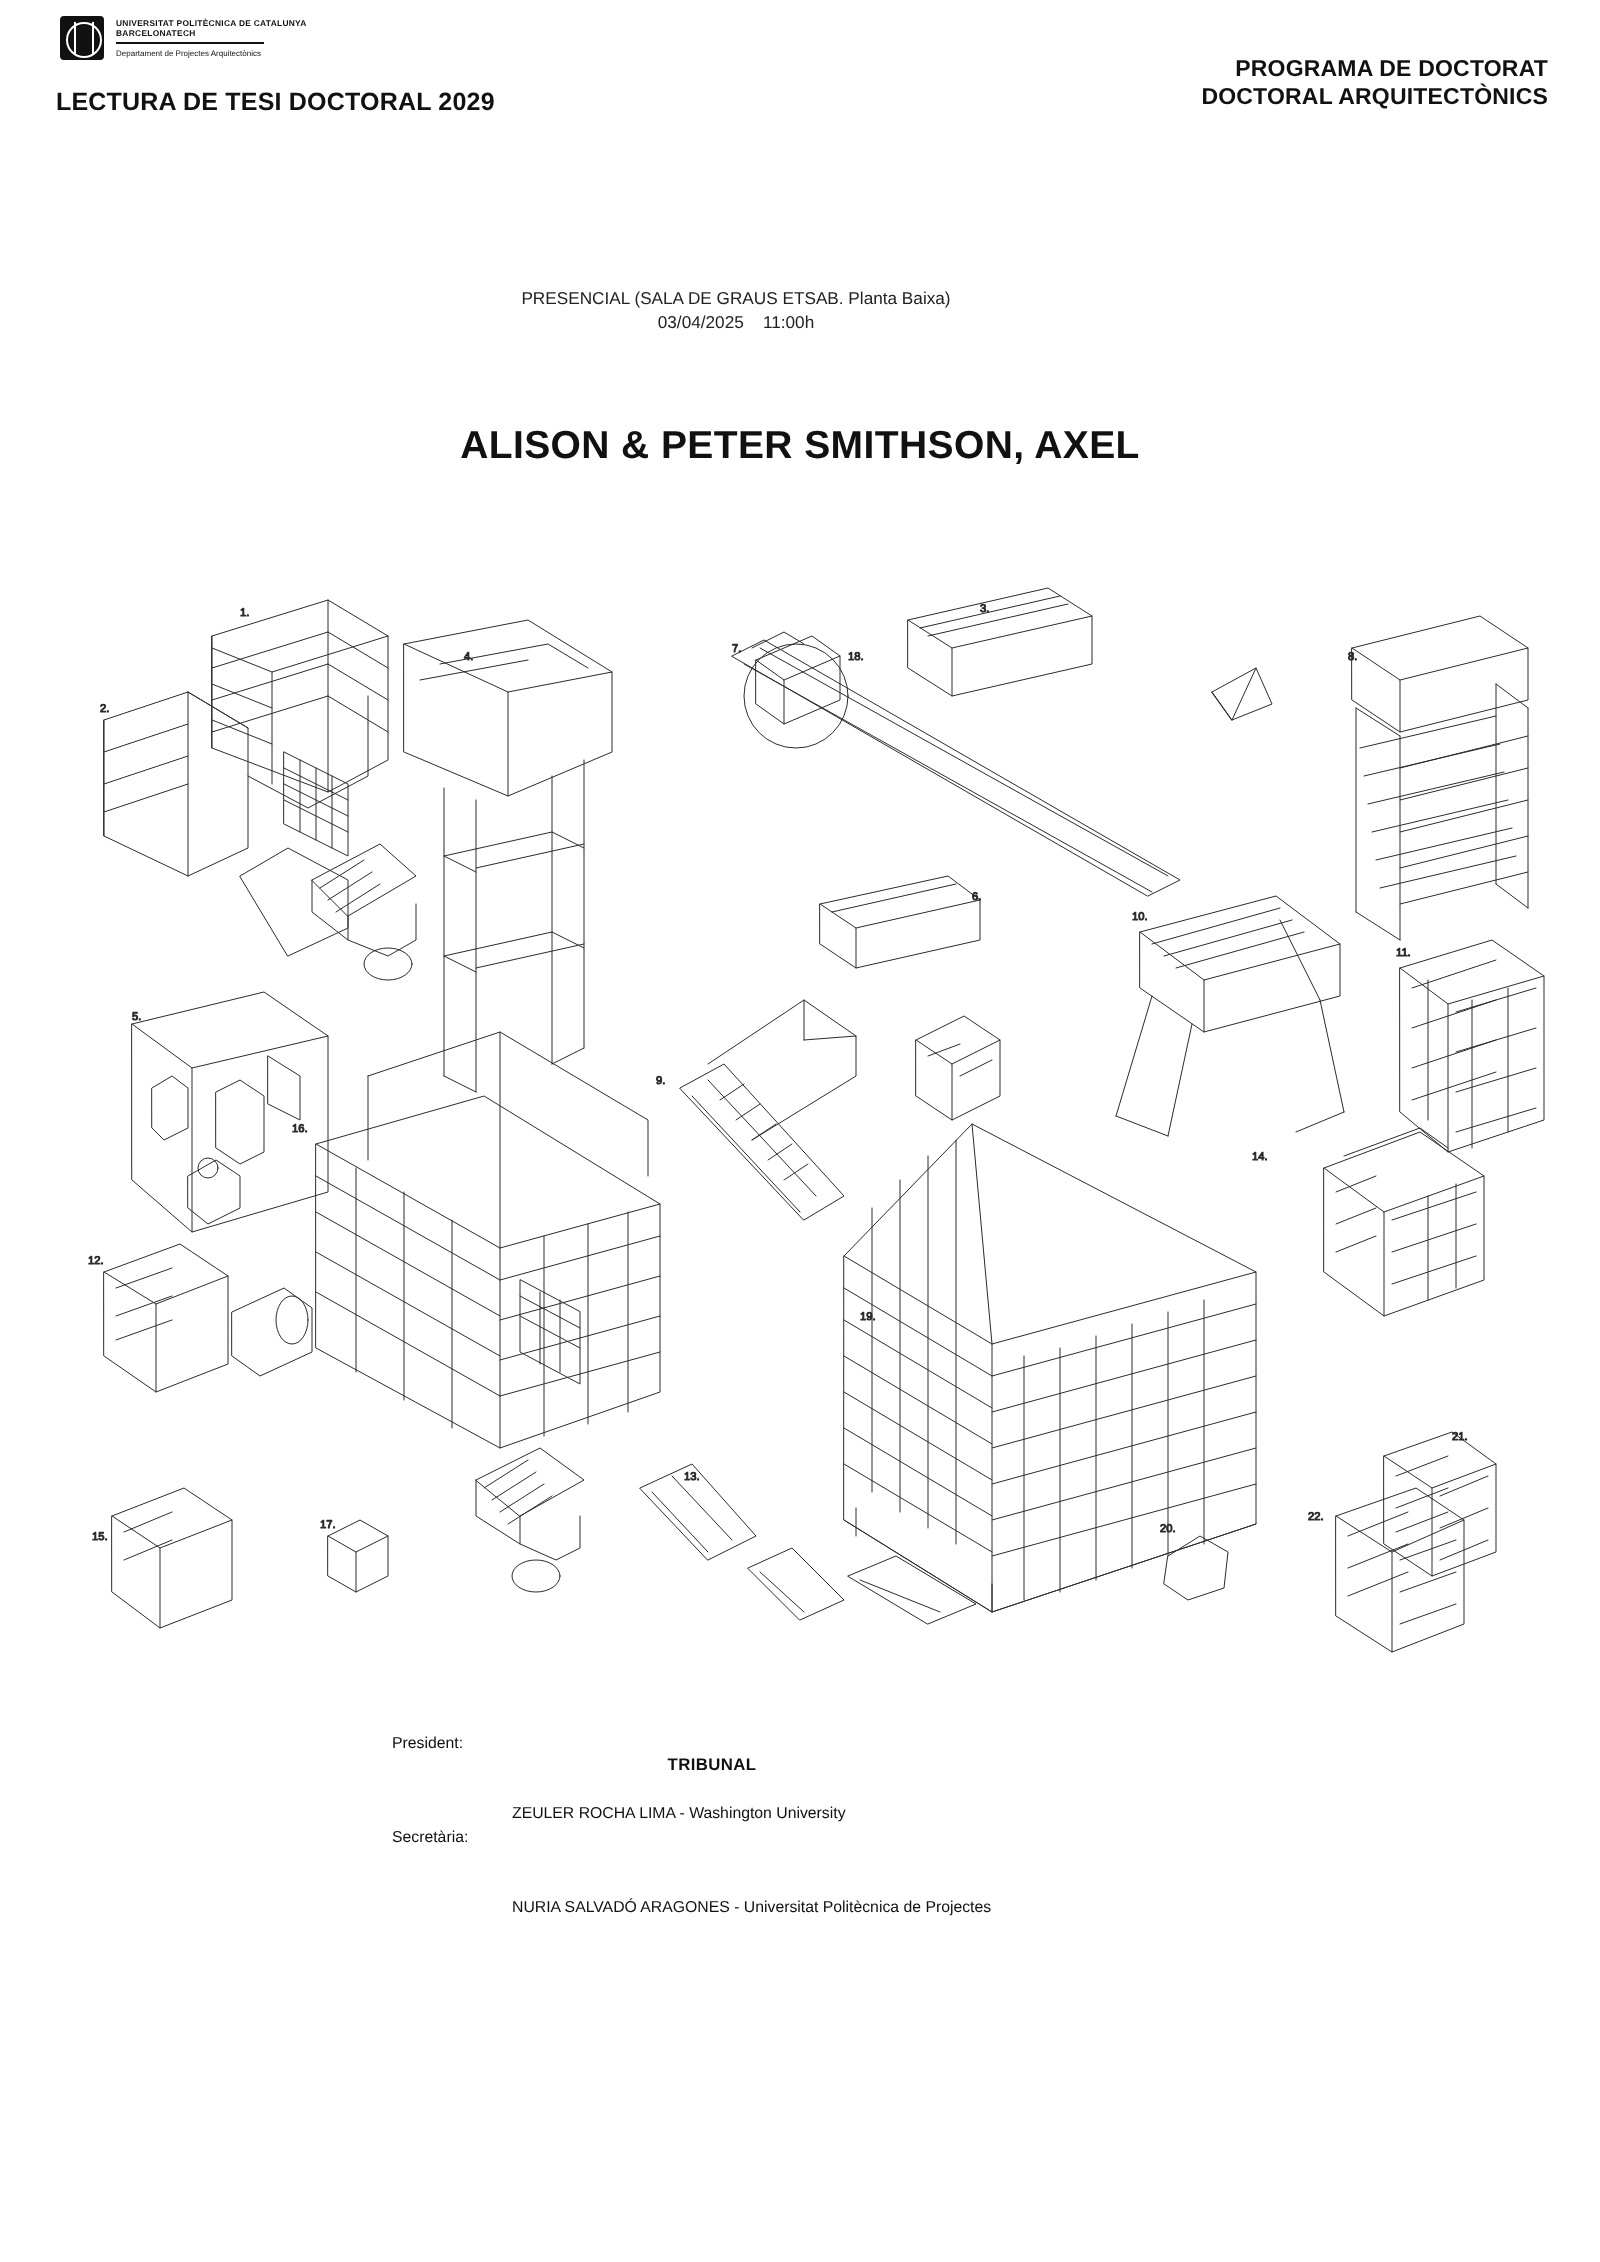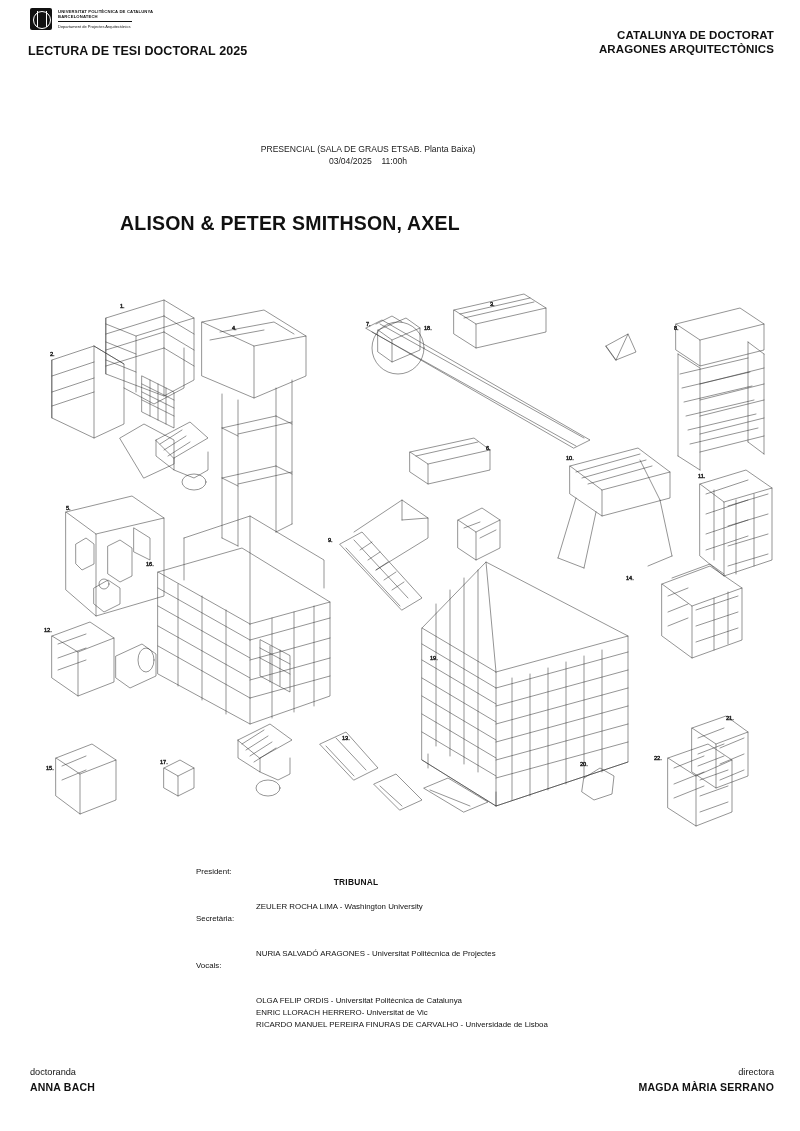--- a/index.html
+++ b/index.html
@@ -24,21 +24,21 @@
   .logo-l2{font-size:4.2px;font-weight:bold;letter-spacing:.15px;}
   .logo-rule{width:74px;height:1px;background:#111;margin:1.5px 0;}
   .logo-l3{font-size:4px;}
   .lectura{position:absolute;left:28px;top:44px;font-size:12.5px;font-weight:bold;letter-spacing:.1px;}
   .prog{position:absolute;right:26px;top:29px;text-align:right;font-size:11.5px;font-weight:bold;line-height:1.18;letter-spacing:.1px;}
 
   
   .session{position:absolute;top:143px;left:0;width:736px;text-align:center;font-size:8.6px;line-height:1.45;color:#222;}
 
   
-  .title{position:absolute;top:209px;left:120px;width:560px;
+  .title{position:absolute;top:209px;left:120px;width:560px;text-align:center;
     font-size:19.5px;font-weight:bold;line-height:1.45;letter-spacing:.2px;}
 
   
   .drawing{position:absolute;top:288px;left:24px;width:752px;height:545px;}
   .drawing svg{display:block;width:752px;height:545px;}
   .num{font-size:5.6px;fill:#111;font-family:"Liberation Sans", sans-serif;}
 
   
   .tribunal-title{position:absolute;top:877px;left:0;width:712px;text-align:center;font-size:8.4px;font-weight:bold;letter-spacing:.2px;}
   .tribunal{position:absolute;top:866px;left:196px;width:520px;font-size:7.9px;line-height:1.52;color:#111;}
@@ -60,24 +60,24 @@
   <div class="header">
     <div class="logo-block">
       <div class="logo-mark"></div>
       <div class="logo-text">
         <div class="logo-l1">UNIVERSITAT POLITÈCNICA DE CATALUNYA</div>
         <div class="logo-l2">BARCELONATECH</div>
         <div class="logo-rule"></div>
         <div class="logo-l3">Departament de Projectes Arquitectònics</div>
       </div>
     </div>
-    <div class="lectura">LECTURA DE TESI DOCTORAL 2025</div>
+    <div class="lectura">LECTURA DE TESI DOCTORAL 2029</div>
     <div class="prog">
-      <div>CATALUNYA DE DOCTORAT</div>
-      <div>ARAGONES ARQUITECTÒNICS</div>
+      <div>PROGRAMA DE DOCTORAT</div>
+      <div>DOCTORAL ARQUITECTÒNICS</div>
     </div>
   </div>
 
   <div class="session">
     <div>PRESENCIAL (SALA DE GRAUS ETSAB. Planta Baixa)</div>
     <div>
       <span>03/04/2025</span>
       &nbsp;&nbsp;
       <span>11:00h</span>
     </div>
@@ -326,34 +326,16 @@
       <div class="tnames">
         <div>ZEULER ROCHA LIMA - Washington University</div>
       </div>
     </div>
     <div class="trow">
       <div class="trole">Secretària:</div>
       <div class="tnames">
         <div>NURIA SALVADÓ ARAGONES - Universitat Politècnica de Projectes</div>
       </div>
     </div>
-    <div class="trow">
-      <div class="trole">Vocals:</div>
-      <div class="tnames">
-        <div>OLGA FELIP ORDIS - Universitat Politècnica de Catalunya</div>
-        <div>ENRIC LLORACH HERRERO- Universitat de Vic</div>
-        <div>RICARDO MANUEL PEREIRA FINURAS DE CARVALHO - Universidade de Lisboa</div>
-      </div>
-    </div>
-  </div>
-
-  <div class="footer">
-    <div class="foot-left">
-      <div>doctoranda</div>
-      <div class="foot-strong">ANNA BACH</div>
-    </div>
-    <div class="foot-right">
-      <div>directora</div>
-      <div class="foot-strong">MAGDA MÀRIA SERRANO</div>
-    </div>
-  </div>
+  </div>
+
 
 </div>
 
 </body></html>

